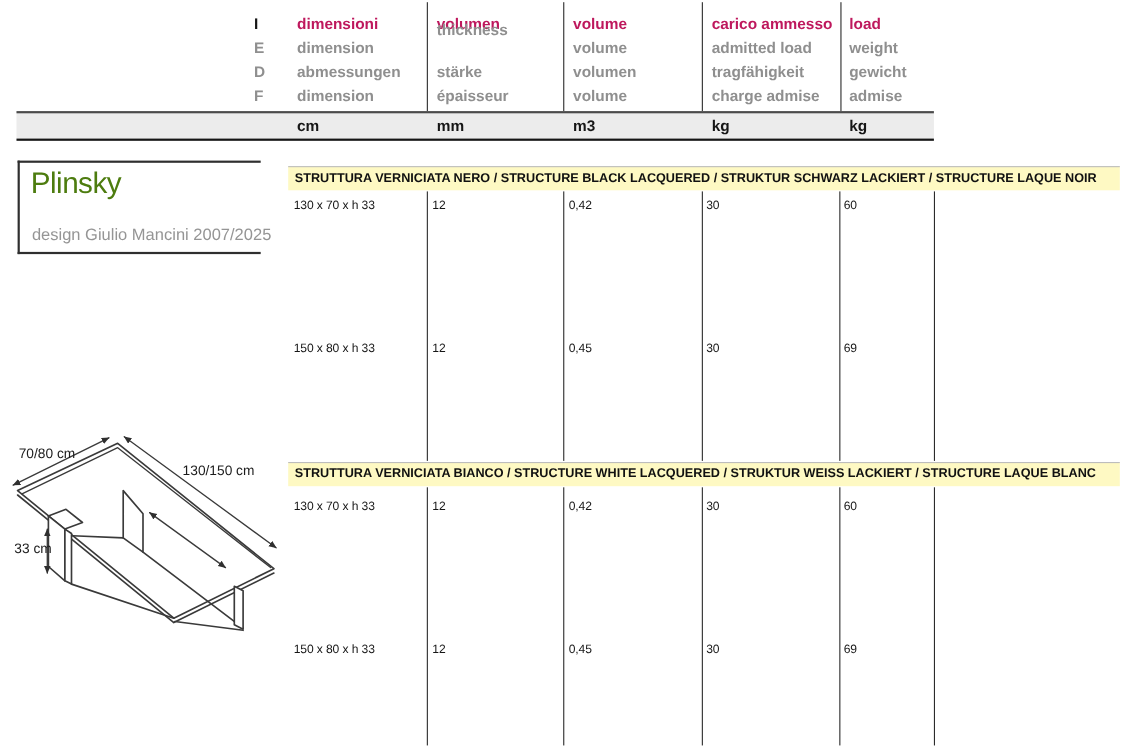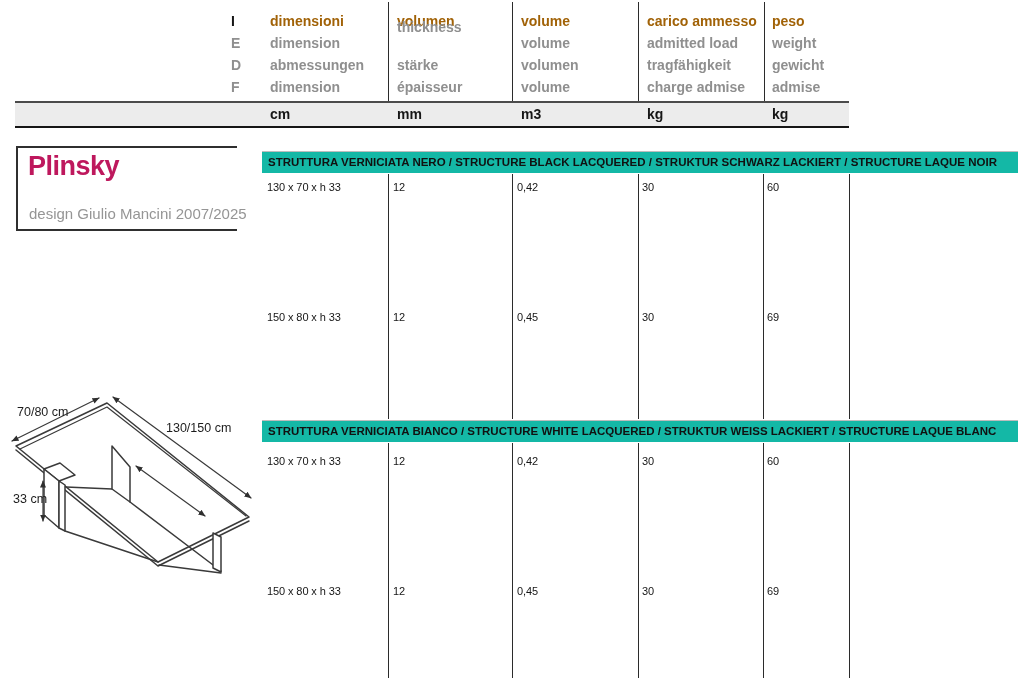--- a/index.html
+++ b/index.html
@@ -4,37 +4,37 @@
 <style>
   html,body{margin:0;padding:0;background:#ffffff;}
   .page{position:relative;width:1028px;height:678px;background:#fff;
         font-family:"Liberation Sans",sans-serif;overflow:hidden;color:#161616;}
   .abs{position:absolute;white-space:nowrap;}
 
   
   .lang{font-size:14px;font-weight:bold;color:#8f8f8f;line-height:22px;}
   .lang.first{color:#161616;}
   .hcell{font-size:14px;font-weight:bold;color:#8f8f8f;line-height:22px;}
-  .hcell.first{color:#a16207;}
+  .hcell.first{color:#be185d;}
   .vline{position:absolute;width:1px;background:#2b2b2b;}
 
   
   .units{position:absolute;left:15px;top:101px;width:834px;height:27px;background:#ececec;
          border-top:2px solid #4b4b4b;border-bottom:2px solid #161616;box-sizing:border-box;}
   .unit{position:absolute;top:3px;font-size:14px;font-weight:bold;color:#161616;white-space:nowrap;}
 
   
   .pbox{position:absolute;left:16px;top:146px;width:221px;height:85px;box-sizing:border-box;
         border:2px solid #2f2f2f;border-right:none;}
-  .ptitle{position:absolute;left:10px;top:3px;font-size:27px;font-weight:bold;color:#be185d;
+  .ptitle{position:absolute;left:10px;top:3px;font-size:27px;font-weight:normal;color:#4d7c0f;
           letter-spacing:-0.5px;white-space:nowrap;}
   .pcredit{position:absolute;left:11px;top:57px;font-size:15px;color:#959595;white-space:nowrap;}
 
   
-  .band{position:absolute;left:262px;width:750px;height:21px;background:#14b8a6;
+  .band{position:absolute;left:262px;width:750px;height:21px;background:#fef9c3;
         border-top:1px solid #bdbdbd;padding-left:6px;font-size:11.5px;font-weight:bold;
         color:#111;line-height:21px;white-space:nowrap;overflow:hidden;}
 
   
   .cell{position:absolute;font-size:11px;color:#161616;letter-spacing:-0.1px;white-space:nowrap;}
 
   svg text{font-family:"Liberation Sans",sans-serif;font-size:12.5px;fill:#1c1c1c;}
 </style>
 </head>
 <body>
@@ -59,21 +59,21 @@
   <span class="abs hcell first" style="left:521px;top:10px">volume</span>
   <span class="abs hcell" style="left:521px;top:32px">volume</span>
   <span class="abs hcell" style="left:521px;top:54px">volumen</span>
   <span class="abs hcell" style="left:521px;top:76px">volume</span>
 
   <span class="abs hcell first" style="left:647px;top:10px">carico ammesso</span>
   <span class="abs hcell" style="left:647px;top:32px">admitted load</span>
   <span class="abs hcell" style="left:647px;top:54px">tragfähigkeit</span>
   <span class="abs hcell" style="left:647px;top:76px">charge admise</span>
 
-  <span class="abs hcell first" style="left:772px;top:10px">peso</span>
+  <span class="abs hcell first" style="left:772px;top:10px">load</span>
   <span class="abs hcell" style="left:772px;top:32px">weight</span>
   <span class="abs hcell" style="left:772px;top:54px">gewicht</span>
   <span class="abs hcell" style="left:772px;top:76px">admise</span>
 
   <div class="vline" style="left:388px;top:2px;height:99px"></div>
   <div class="vline" style="left:512px;top:2px;height:99px"></div>
   <div class="vline" style="left:638px;top:2px;height:99px"></div>
   <div class="vline" style="left:764px;top:2px;height:99px"></div>
 
   <div class="units">

